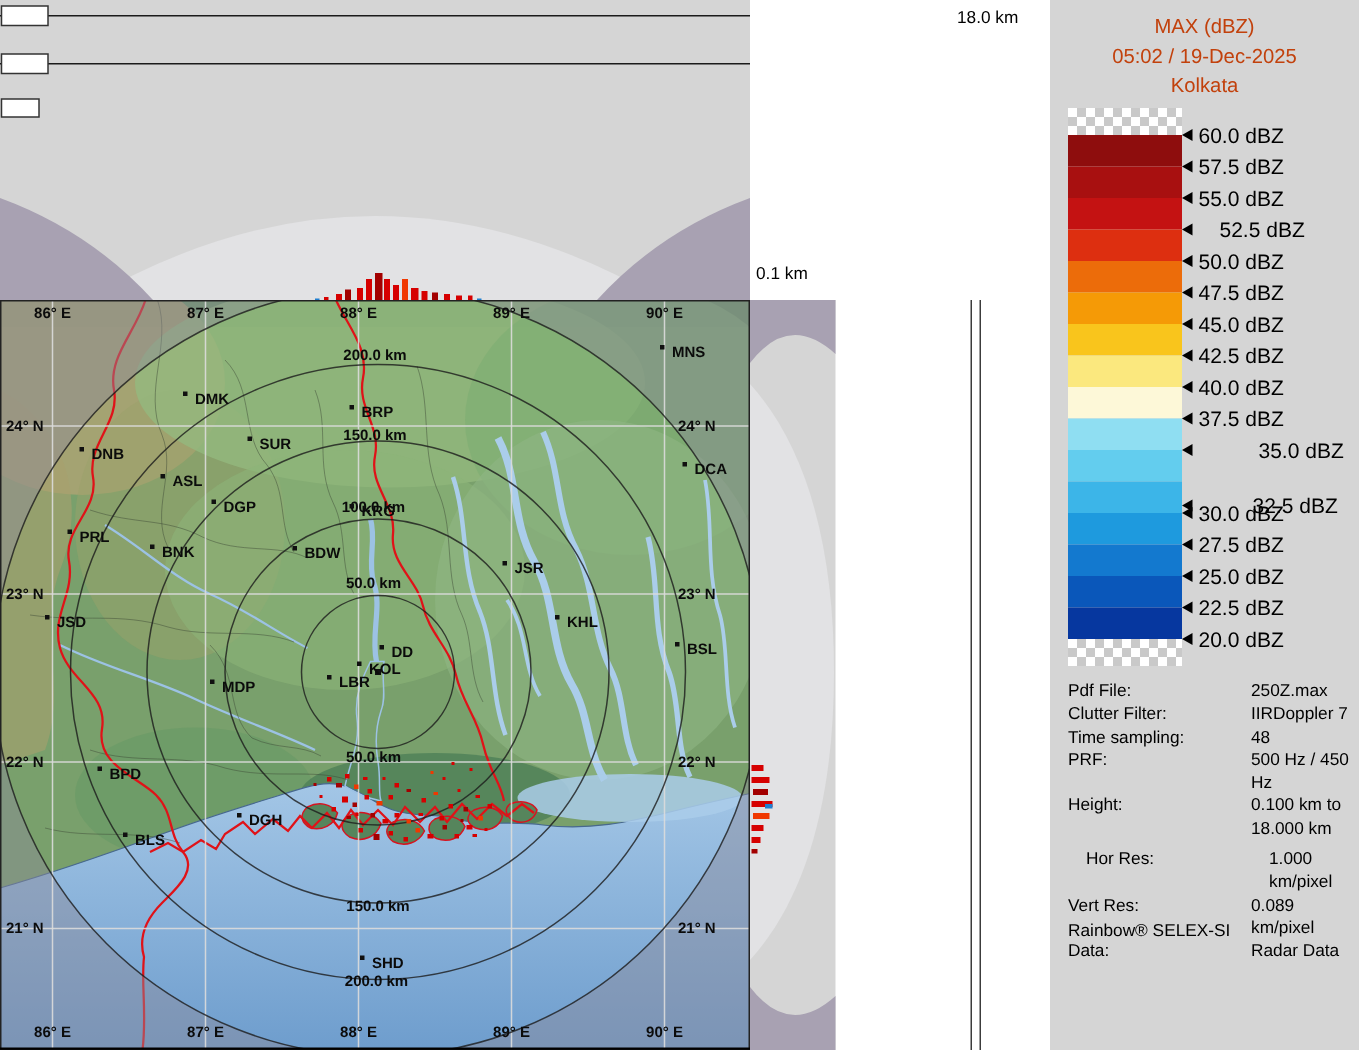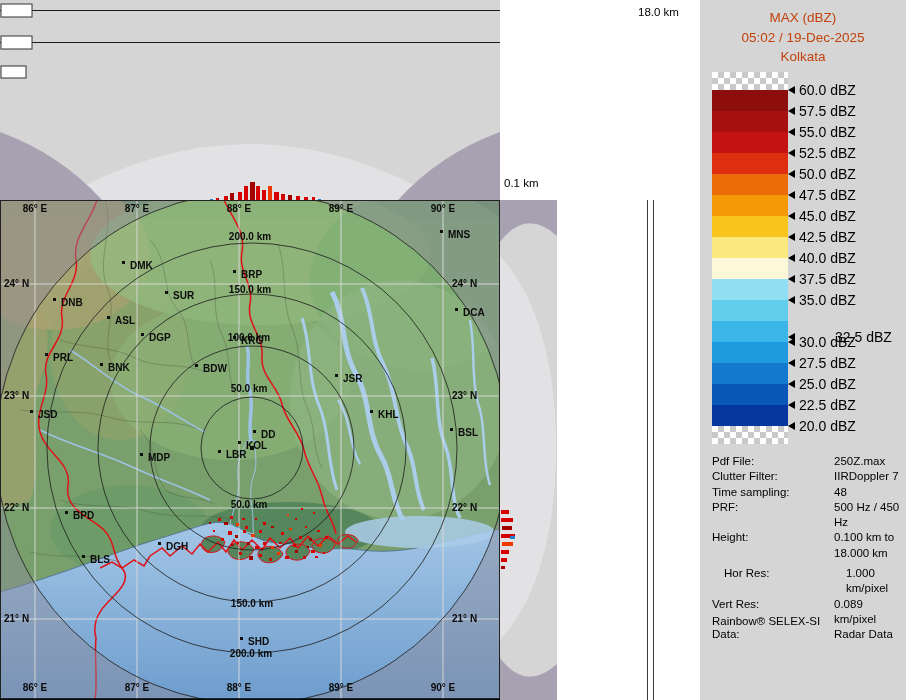--- a/index.html
+++ b/index.html
@@ -353,21 +353,21 @@
           <span>60.0 dBZ</span>
         </div>
         <div class="lrow" style="top: 32px;">
           <span class="arr"></span>
           <span>57.5 dBZ</span>
         </div>
         <div class="lrow" style="top: 53px;">
           <span class="arr"></span>
           <span>55.0 dBZ</span>
         </div>
-        <div class="lrow" style="top: 74px;">
+        <div class="lrow" style="top: 74px; gap: 14px;">
           <span class="arr"></span>
           <span>52.5 dBZ</span>
         </div>
         <div class="lrow" style="top: 95px;">
           <span class="arr"></span>
           <span>50.0 dBZ</span>
         </div>
         <div class="lrow" style="top: 116px;">
           <span class="arr"></span>
           <span>47.5 dBZ</span>
@@ -381,21 +381,21 @@
           <span>42.5 dBZ</span>
         </div>
         <div class="lrow" style="top: 179px;">
           <span class="arr"></span>
           <span>40.0 dBZ</span>
         </div>
         <div class="lrow" style="top: 200px;">
           <span class="arr"></span>
           <span>37.5 dBZ</span>
         </div>
-        <div class="lrow" style="top: 221px;">
+        <div class="lrow" style="top: 221px; gap: 40px;">
           <span class="arr"></span>
           <span>35.0 dBZ</span>
         </div>
         <div class="lrow" style="top: 258px; gap: 36px;">
           <span class="arr"></span>
           <span>32.5 dBZ</span>
         </div>
         <div class="lrow" style="top: 263px;">
           <span class="arr"></span>
           <span>30.0 dBZ</span>

